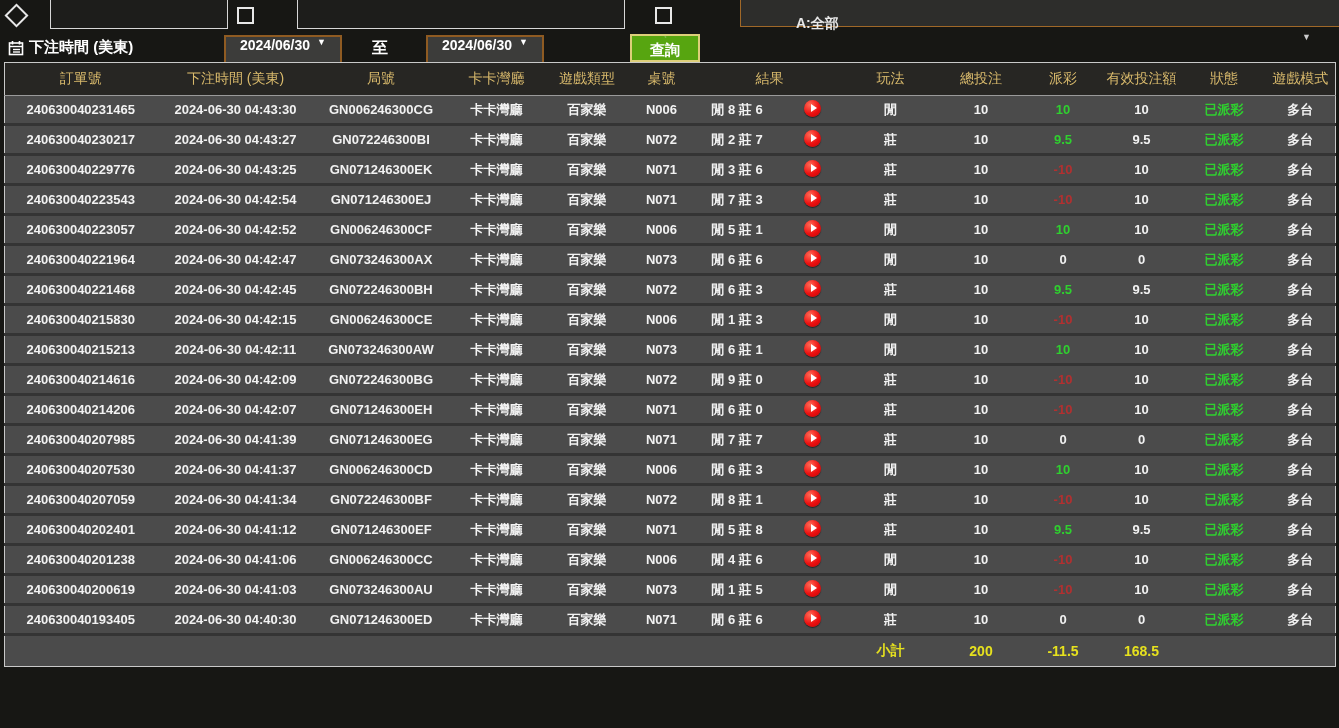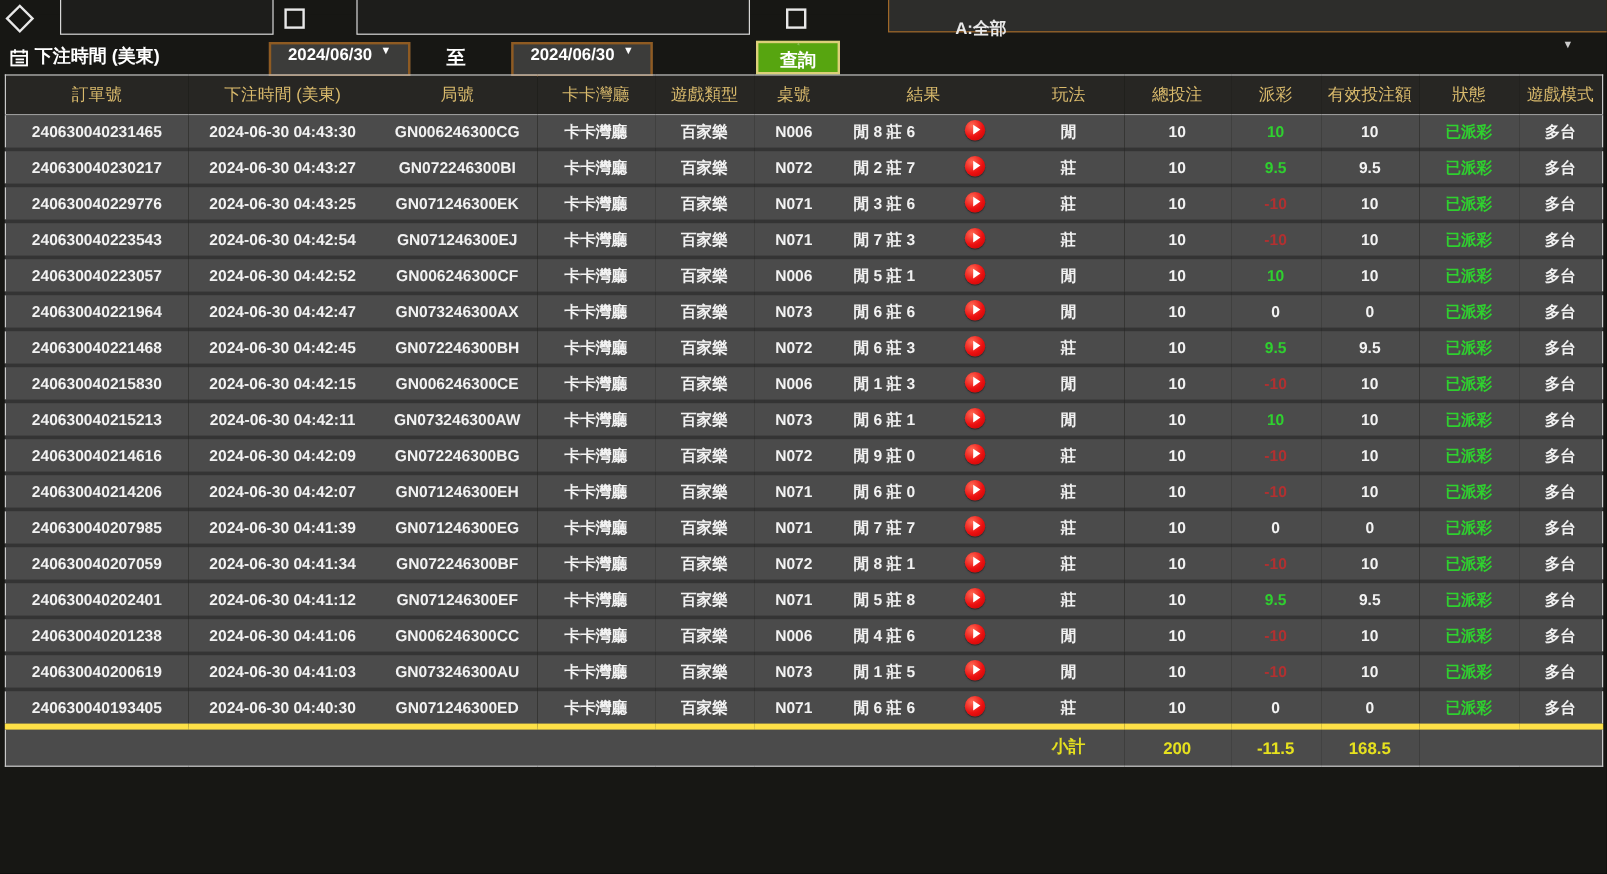--- a/index.html
+++ b/index.html
@@ -31,21 +31,21 @@
              table-layout:fixed;border:1px solid #c9c9c9;}
   .bet-table thead th{background:#272623;color:#d9ba6c;font-size:14px;font-weight:normal;
                       height:30px;border-bottom:1px solid #9a9a9a;white-space:nowrap;overflow:hidden;}
   .bet-table tbody td{background:#4b4b4b;color:#f2f2f2;font-size:13px;font-weight:bold;height:25px;
                       text-align:center;border-bottom:3px solid #343434;white-space:nowrap;overflow:hidden;}
   .bet-table td.pos{color:#2fd02f;}
   .bet-table td.neg{color:#b23030;}
   .bet-table td.zero{color:#f2f2f2;}
   .bet-table td.status-green{color:#2fd02f;}
   .bet-table tfoot td{background:#4b4b4b;color:#e6e11e;font-size:14px;font-weight:bold;height:28px;
-                      text-align:center;border-top:5px solid #fde047;}
+                      text-align:center;border-top:1px solid #fde047;}
 
   .play-btn{display:inline-block;width:17px;height:17px;border-radius:50%;position:relative;cursor:pointer;
             background:radial-gradient(circle at 35% 28%,#ff6a55 0%,#ec1111 55%,#c00202 100%);
             box-shadow:0 1px 1px rgba(0,0,0,.5);}
   .play-tri{position:absolute;left:7px;top:4px;width:0;height:0;
             border-left:6px solid #ffffff;border-top:4.5px solid transparent;border-bottom:4.5px solid transparent;}
   svg{display:block;}
 </style>
 </head>
 <body>
@@ -318,20 +318,36 @@
           <td>閒 7 莊 7</td>
           <td><span class="play-btn"><span class="play-tri"></span></span></td>
           <td>莊</td>
           <td>10</td>
           <td class="zero">0</td>
           <td>0</td>
           <td class="status-green">已派彩</td>
           <td>多台</td>
         </tr>
         <tr>
+          <td>240630040207530</td>
+          <td>2024-06-30 04:41:37</td>
+          <td>GN006246300CD</td>
+          <td>卡卡灣廳</td>
+          <td>百家樂</td>
+          <td>N006</td>
+          <td>閒 6 莊 3</td>
+          <td><span class="play-btn"><span class="play-tri"></span></span></td>
+          <td>閒</td>
+          <td>10</td>
+          <td class="pos">10</td>
+          <td>10</td>
+          <td class="status-green">已派彩</td>
+          <td>多台</td>
+        </tr>
+        <tr>
           <td>240630040207059</td>
           <td>2024-06-30 04:41:34</td>
           <td>GN072246300BF</td>
           <td>卡卡灣廳</td>
           <td>百家樂</td>
           <td>N072</td>
           <td>閒 8 莊 1</td>
           <td><span class="play-btn"><span class="play-tri"></span></span></td>
           <td>莊</td>
           <td>10</td>

